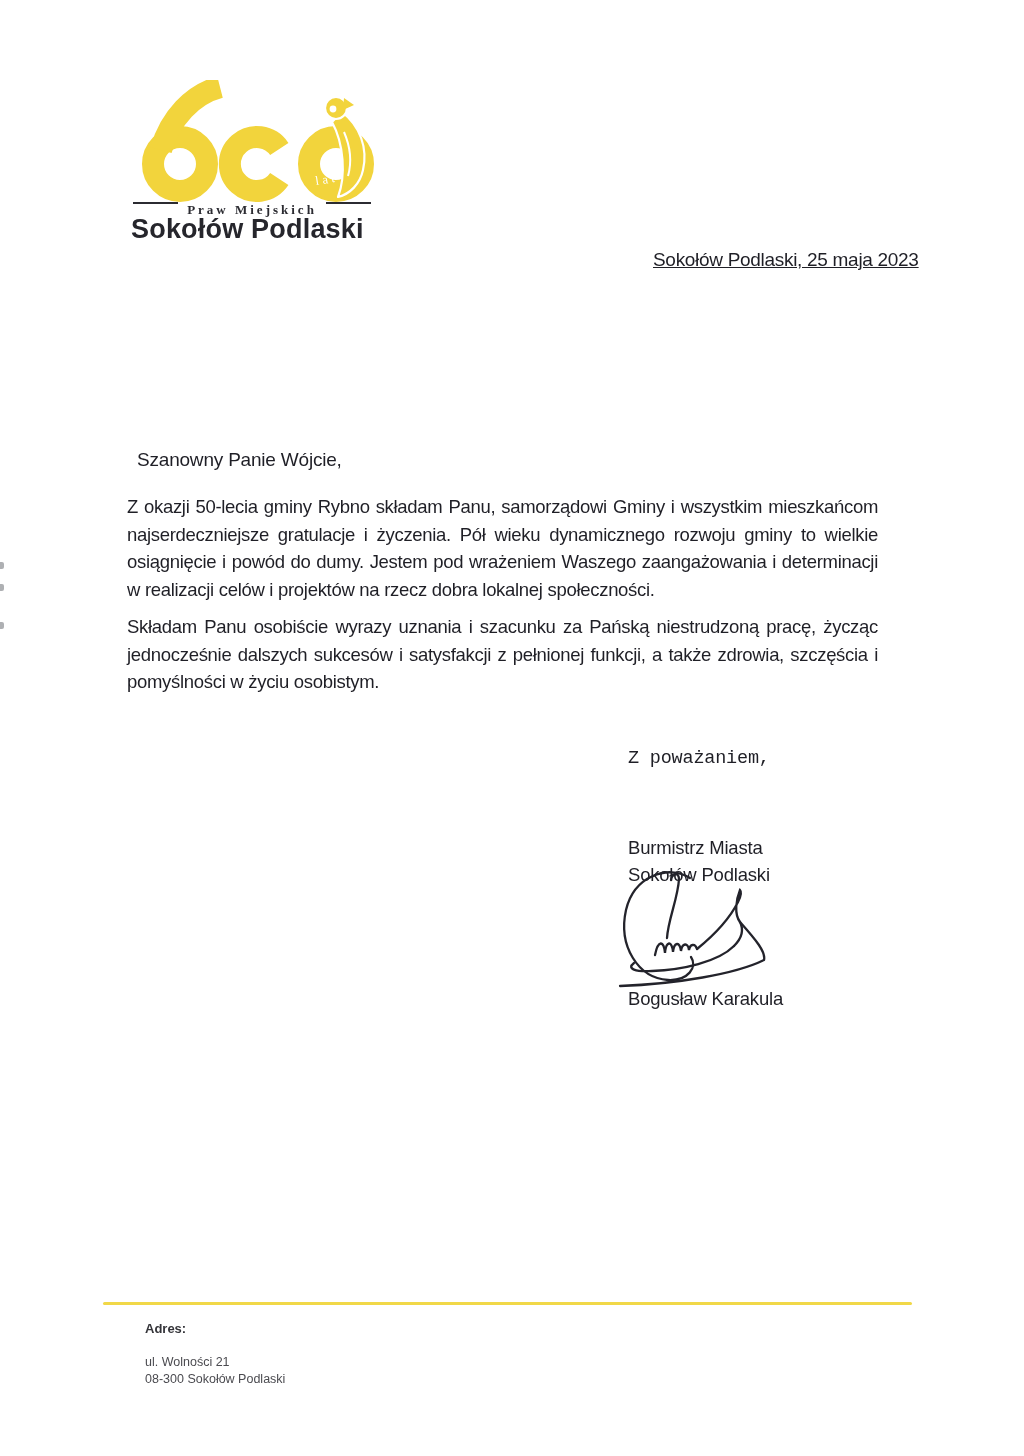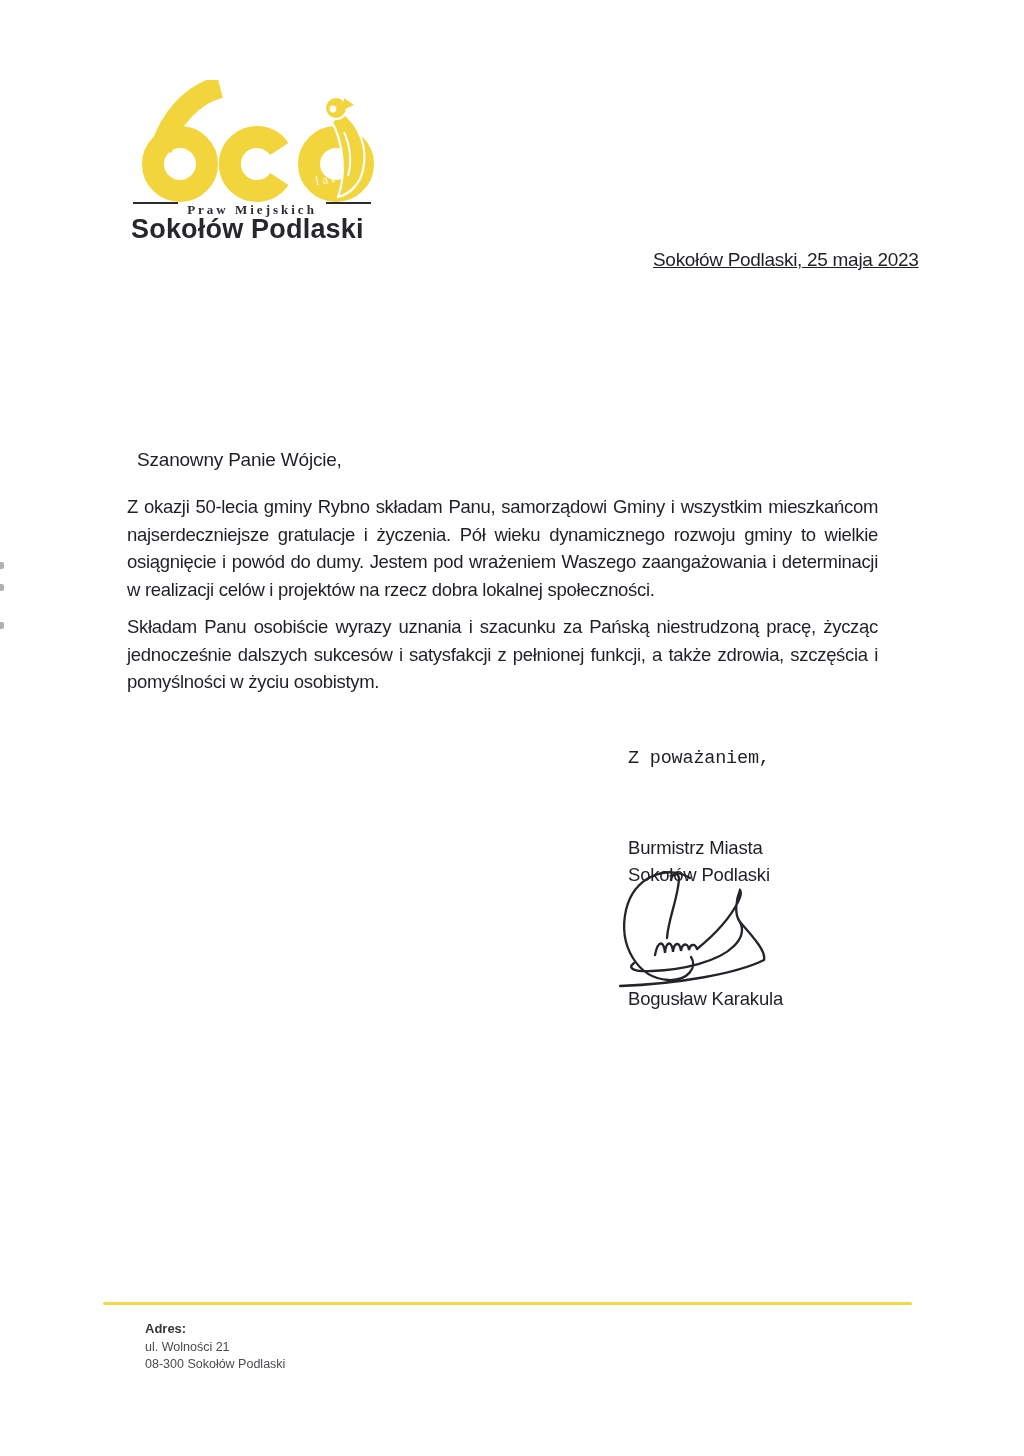--- a/index.html
+++ b/index.html
@@ -72,21 +72,21 @@
   
   .footer-rule {
     position: absolute; left: 103px; top: 1302px;
     width: 809px; height: 3px; background: #F1D848; border-radius: 2px;
   }
   .footer-col {
     position: absolute; top: 1320px;
     font-size: 12.5px; line-height: 17.5px; color: #4b4b50;
   }
   .footer-col .heading {
-    font-size: 13px; font-weight: 700; color: #35353a; margin-bottom: 1px;
+    font-size: 13px; font-weight: 700; color: #35353a; margin-bottom: 16px;
   }
   .footer-col-1 { left: 145px; }
   .footer-col-2 { left: 421px; }
   .footer-col-3 { left: 734px; top: 1322px; }
 
   
   .edge-mark {
     position: absolute; left: 0; width: 4px; height: 7px;
     background: #6b7075; opacity: 0.55; border-radius: 0 2px 2px 0;
   }

